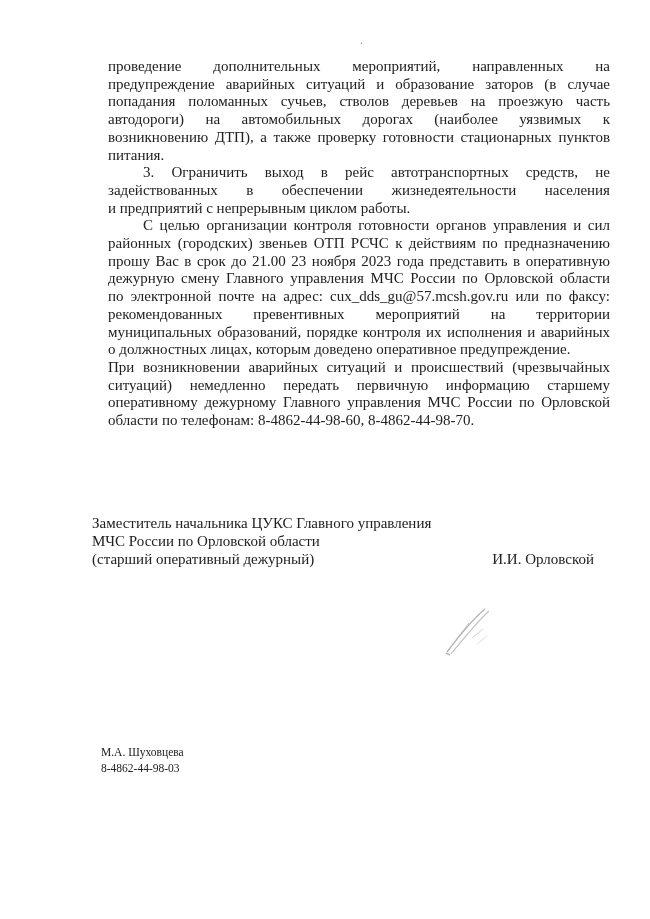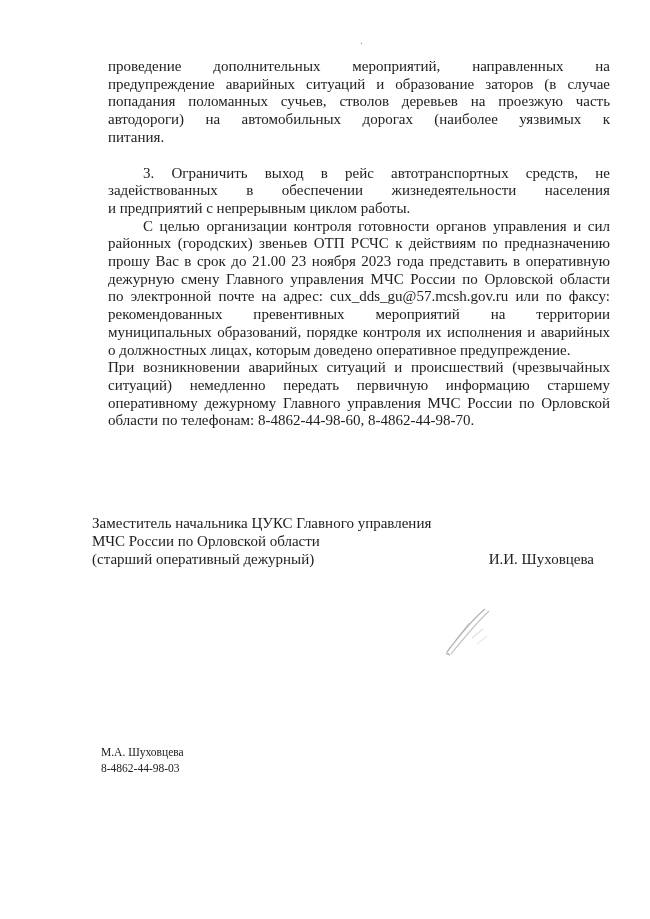--- a/index.html
+++ b/index.html
@@ -21,21 +21,21 @@
     color: #9a9a9a;
   }
   .body-text {
     position: absolute;
     left: 108px;
     top: 58px;
     width: 502px;
     font-size: 15px;
     line-height: 17.7px;
   }
-  .para.gap-before { margin-top: 18px; }
+  .para.gap-before { margin-top: 0; }
   .ln {
     text-align: justify;
     text-align-last: justify;
     white-space: normal;
   }
   .ln.last { text-align-last: left; }
   .ln.indent { text-indent: 35px; }
   .signature-block {
     position: absolute;
     left: 92px;
@@ -72,20 +72,21 @@
 
   <span class="top-dot">.</span>
 
   <div class="body-text">
 
     <div class="para">
       <div class="ln">проведение дополнительных мероприятий, направленных на</div>
       <div class="ln">предупреждение аварийных ситуаций и образование заторов (в случае</div>
       <div class="ln">попадания поломанных сучьев, стволов деревьев на проезжую часть</div>
       <div class="ln">автодороги) на автомобильных дорогах (наиболее уязвимых к</div>
+      <div class="ln">возникновению ДТП), а также проверку готовности стационарных пунктов</div>
       <div class="ln last">питания.</div>
     </div>
 
     <div class="para gap-before">
       <div class="ln indent">3. Ограничить выход в рейс автотранспортных средств, не</div>
       <div class="ln">задействованных в обеспечении жизнедеятельности населения</div>
       <div class="ln last">и предприятий с непрерывным циклом работы.</div>
     </div>
 
     <div class="para">
@@ -106,21 +107,21 @@
       <div class="ln last">области по телефонам: 8-4862-44-98-60, 8-4862-44-98-70.</div>
     </div>
 
   </div>
 
   <div class="signature-block">
     <div>Заместитель начальника ЦУКС Главного управления</div>
     <div>МЧС России по Орловской области</div>
     <div class="sig-row">
       <span>(старший оперативный дежурный)</span>
-      <span>И.И. Шуховцева</span>
+      <span>И.И. Орловской</span>
     </div>
   </div>
 
   <div class="scribble">
     <svg viewBox="0 0 64 64" xmlns="http://www.w3.org/2000/svg">
       <path d="M 9 54 C 18 42 34 22 47 11" stroke="#a6a6a6" stroke-width="1.3" fill="none" opacity="0.85"></path>
       <path d="M 13 56 C 22 45 38 25 51 13" stroke="#b2b2b2" stroke-width="1.1" fill="none" opacity="0.8"></path>
       <path d="M 18 42 L 31 25" stroke="#b5b5b5" stroke-width="1" fill="none" opacity="0.75"></path>
       <path d="M 34 40 L 45 31" stroke="#bdbdbd" stroke-width="1" fill="none" opacity="0.7"></path>
       <path d="M 39 46 L 49 38" stroke="#c4c4c4" stroke-width="0.9" fill="none" opacity="0.65"></path>

